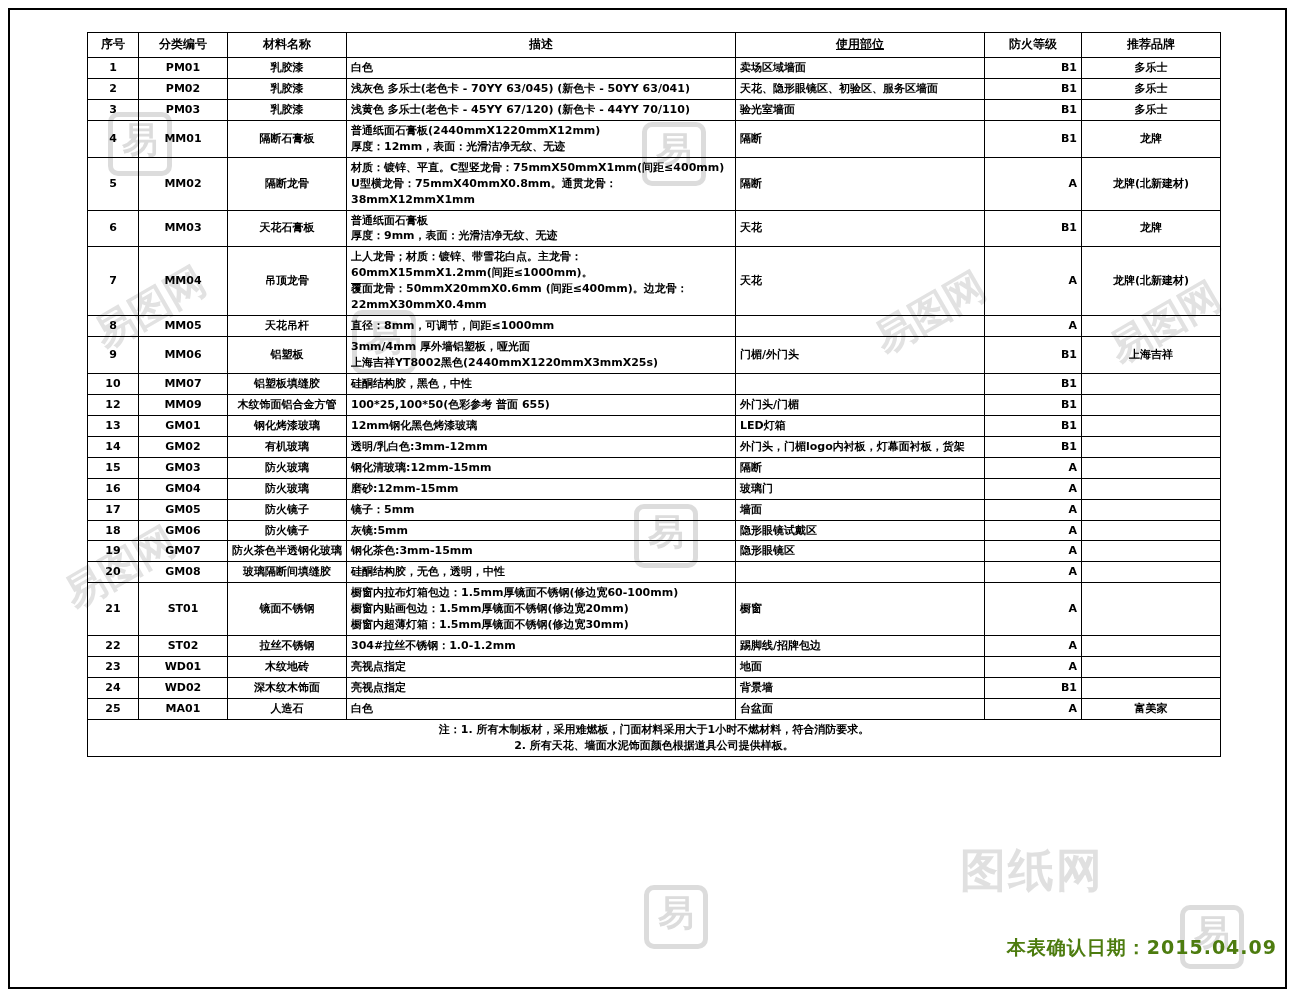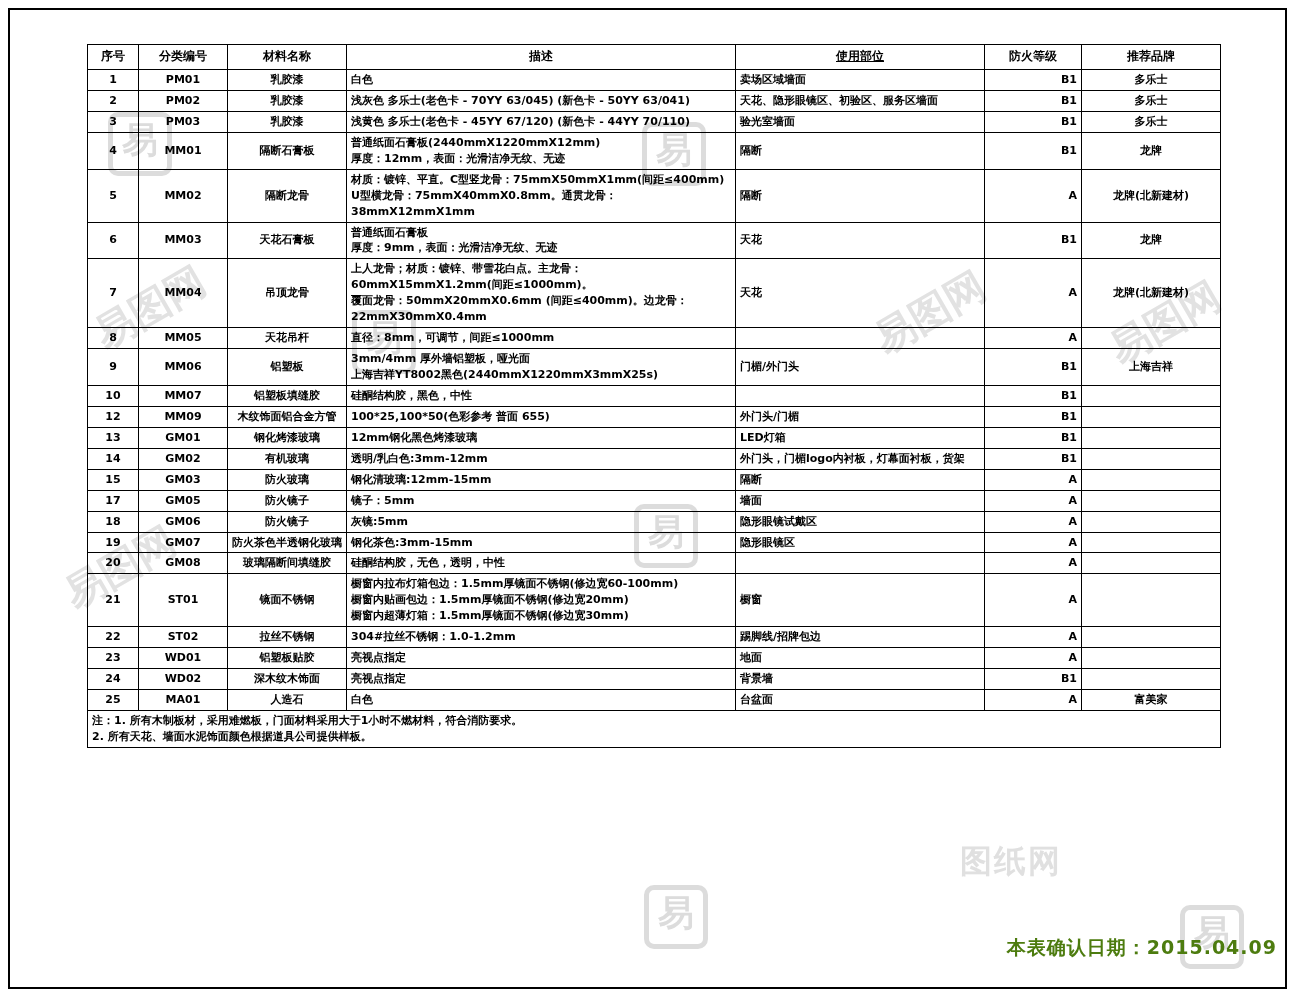--- a/index.html
+++ b/index.html
@@ -40,35 +40,35 @@
     border: 5px solid #dcdcdc;
     border-radius: 10px;
     width: 54px;
     height: 54px;
     line-height: 46px;
     text-align: center;
     font-size: 36px;
     color: #dcdcdc;
   }
   .wm-text {
-    font-size: 32px;
+    font-size: 46px;
     color: #e0e0e0;
     letter-spacing: 2px;
   }
   .wm-diag {
     transform: rotate(-30deg);
     font-size: 40px;
     color: #e2e2e2;
   }
 
   
   #table-wrap {
     position: absolute;
     left: 87px;
-    top: 44px;
+    top: 32px;
     width: 1110px;
     z-index: 2;
   }
   table.mat {
     border-collapse: collapse;
     width: 1110px;
     table-layout: fixed;
     background: transparent;
   }
   table.mat th, table.mat td {
@@ -99,21 +99,21 @@
   th.c-name    { width: 110px; }
   th.c-desc    { width: 380px; }
   th.c-pos     { width: 240px; text-decoration: underline; }
   th.c-fire    { width: 88px; }
   th.c-brand   { width: 130px; }
 
   .multi { white-space: pre-line; }
 
   
   .notes-cell {
-    text-align: left;
+    text-align: center;
     padding: 8px 4px 10px 4px;
     font-size: 11.5px;
     font-weight: bold;
     line-height: 1.7;
     white-space: pre-line;
   }
 
   
   #confirm-date {
     position: absolute;
@@ -285,20 +285,29 @@
         <tr>
           <td class="c-no">15</td>
           <td class="c-code">GM03</td>
           <td class="c-name">防火玻璃</td>
           <td class="c-desc">钢化清玻璃:12mm-15mm</td>
           <td class="c-pos">隔断</td>
           <td class="c-fire">A</td>
           <td class="c-brand"></td>
         </tr>
         <tr>
+          <td class="c-no">16</td>
+          <td class="c-code">GM04</td>
+          <td class="c-name">防火玻璃</td>
+          <td class="c-desc">磨砂:12mm-15mm</td>
+          <td class="c-pos">玻璃门</td>
+          <td class="c-fire">A</td>
+          <td class="c-brand"></td>
+        </tr>
+        <tr>
           <td class="c-no">17</td>
           <td class="c-code">GM05</td>
           <td class="c-name">防火镜子</td>
           <td class="c-desc">镜子：5mm</td>
           <td class="c-pos">墙面</td>
           <td class="c-fire">A</td>
           <td class="c-brand"></td>
         </tr>
         <tr>
           <td class="c-no">18</td>
@@ -343,21 +352,21 @@
           <td class="c-code">ST02</td>
           <td class="c-name">拉丝不锈钢</td>
           <td class="c-desc">304#拉丝不锈钢：1.0-1.2mm</td>
           <td class="c-pos">踢脚线/招牌包边</td>
           <td class="c-fire">A</td>
           <td class="c-brand"></td>
         </tr>
         <tr>
           <td class="c-no">23</td>
           <td class="c-code">WD01</td>
-          <td class="c-name">铝塑板贴胶</td>
+          <td class="c-name">木纹地砖</td>
           <td class="c-desc">亮视点指定</td>
           <td class="c-pos">地面</td>
           <td class="c-fire">A</td>
           <td class="c-brand"></td>
         </tr>
         <tr>
           <td class="c-no">24</td>
           <td class="c-code">WD02</td>
           <td class="c-name">深木纹木饰面</td>
           <td class="c-desc">亮视点指定</td>

